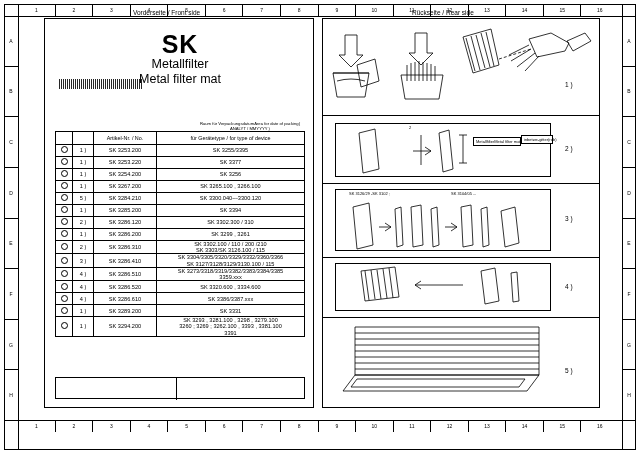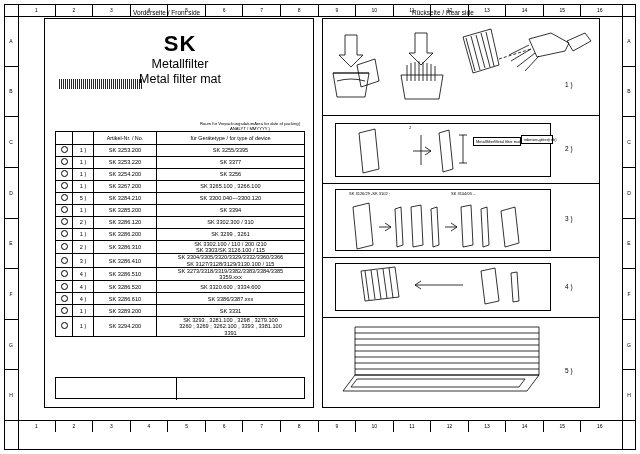--- a/index.html
+++ b/index.html
@@ -94,21 +94,21 @@
     box-sizing: border-box;
     background: #fff;
   }
   #title-block {
     position: absolute;
     left: 0; top: 12px;
     width: 270px;
     text-align: center;
   }
   #title-sk {
-    font-size: 22px;
+    font-size: 25px;
     font-weight: bold;
     letter-spacing: 1px;
     line-height: 26px;
   }
   #title-de {
     font-size: 12.5px;
     line-height: 15px;
   }
   #title-en {
     font-size: 12.5px;

